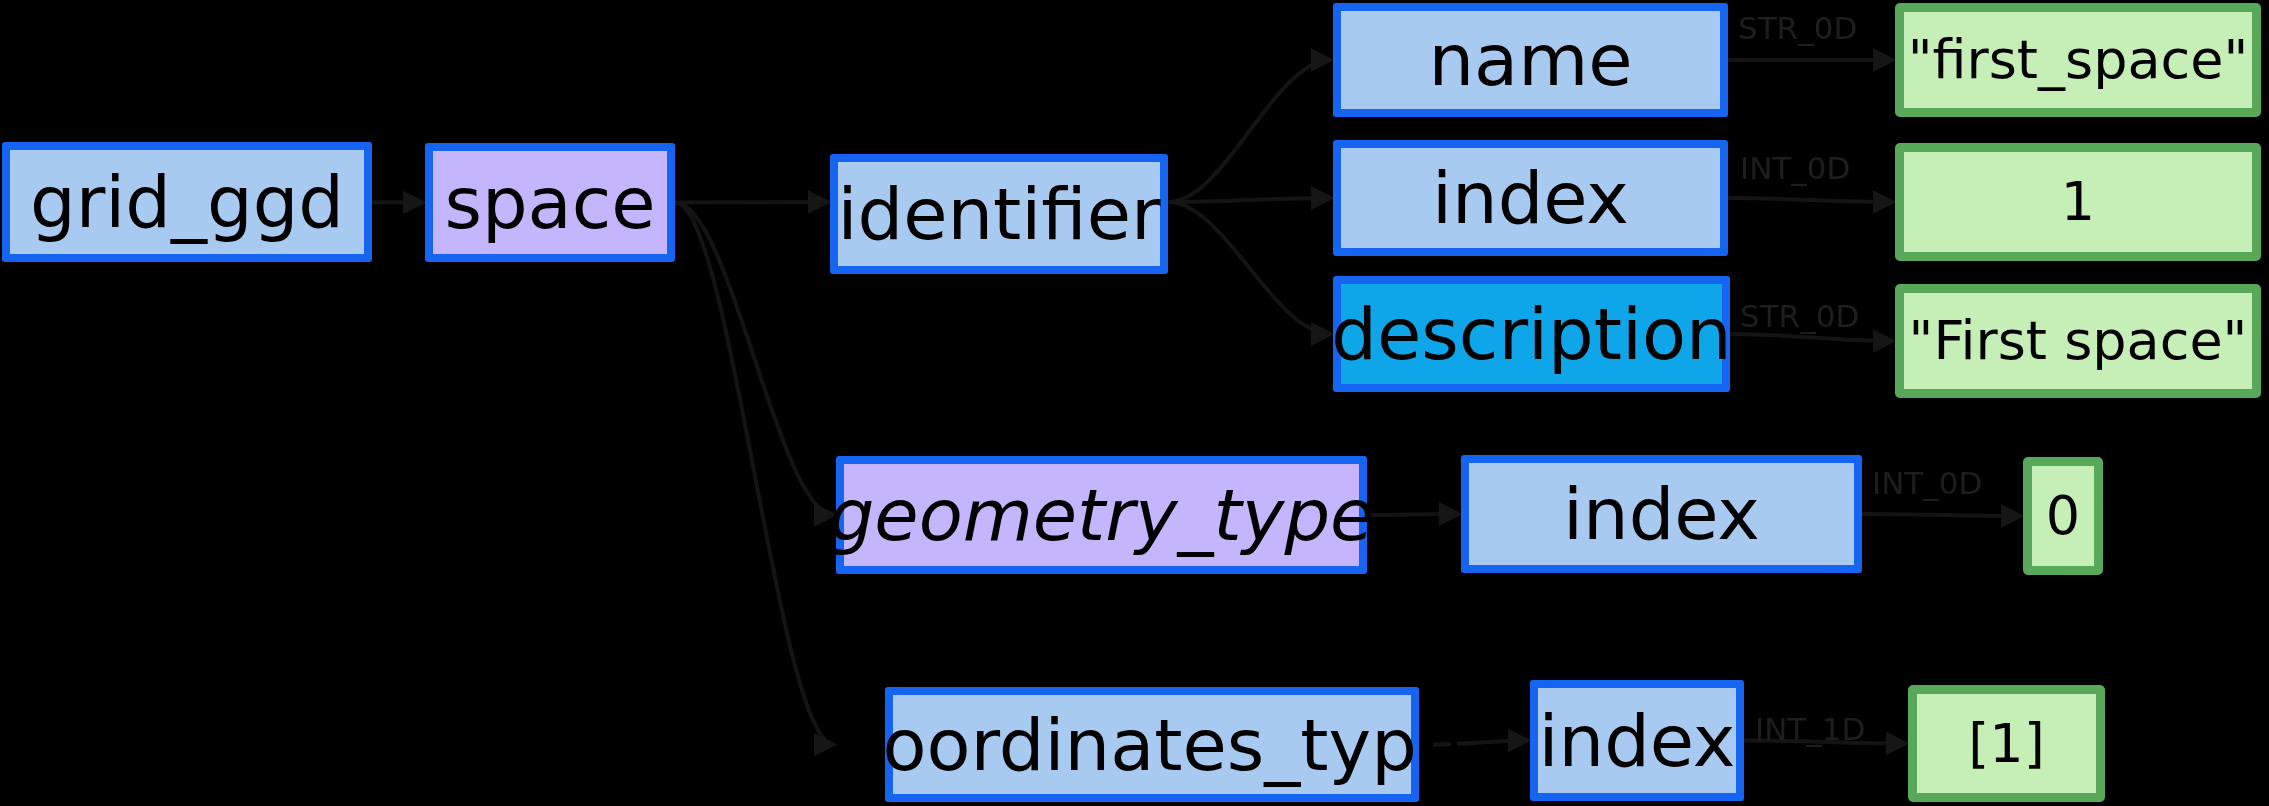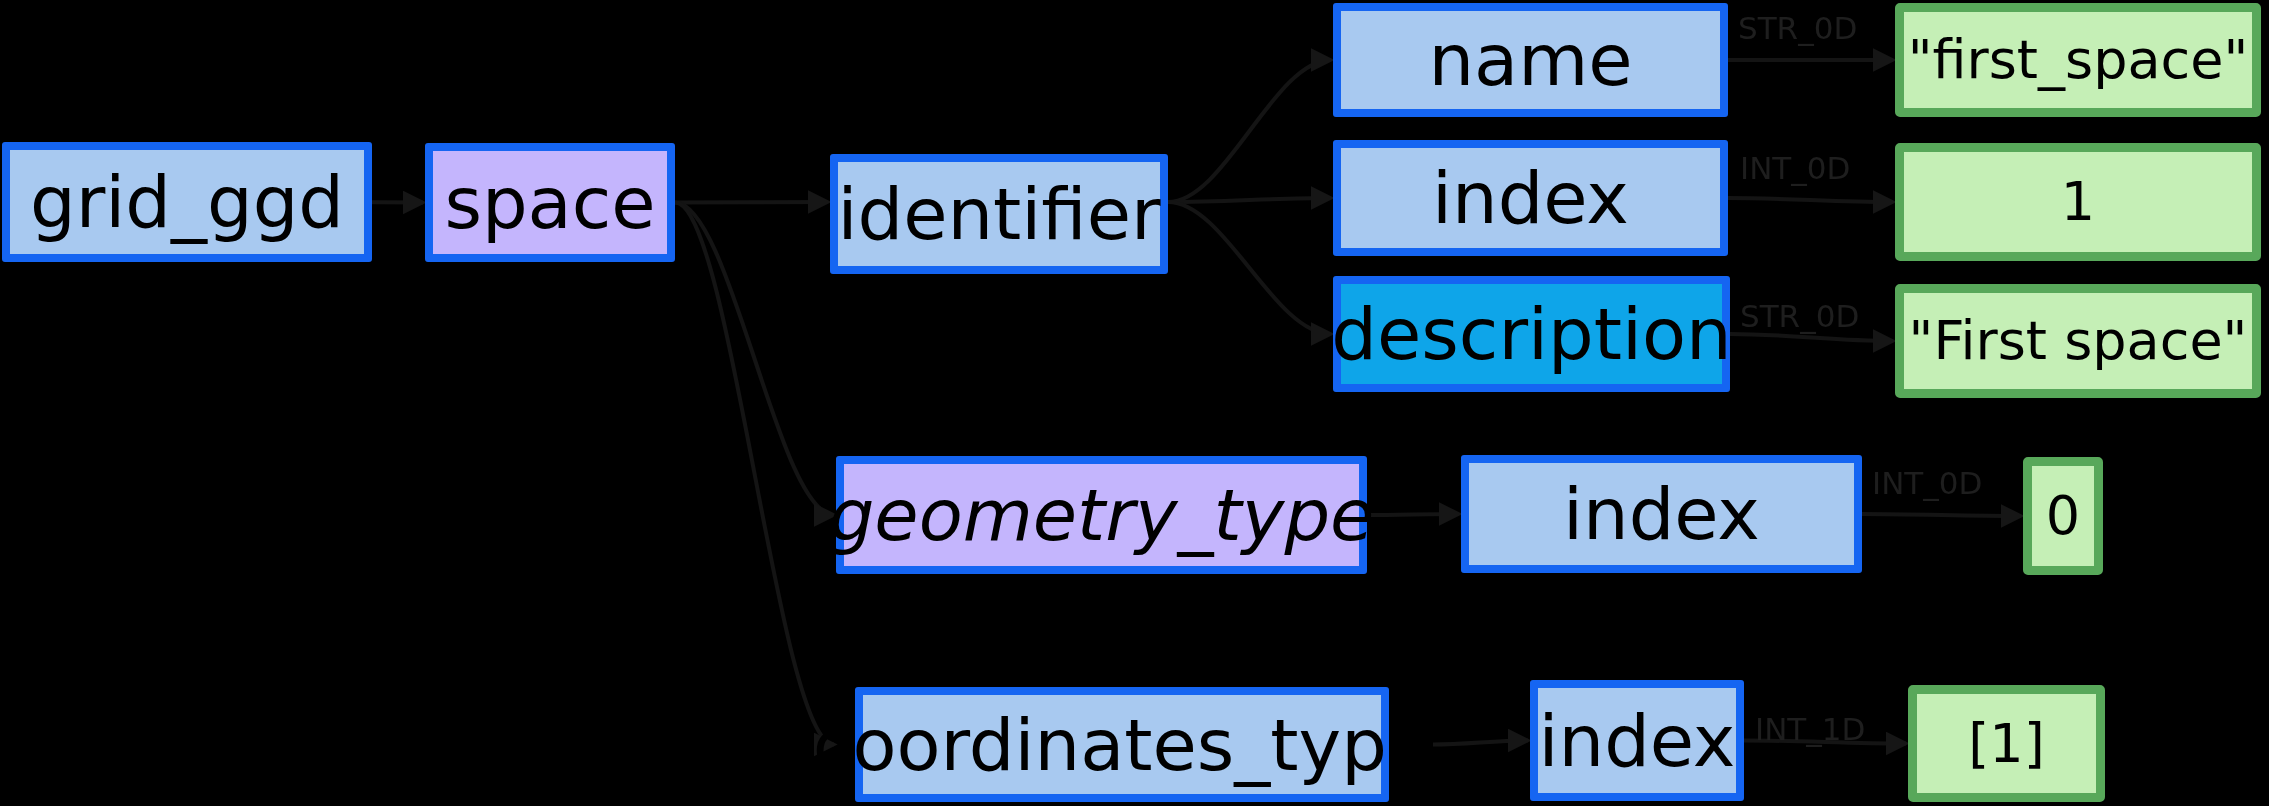--- a/index.html
+++ b/index.html
@@ -78,21 +78,21 @@
     </svg>
   <div id="nodes">
       <div class="gnode kind-node" style="left: 2px; top: 142px; width: 370px; height: 120px; border-color: rgb(21, 101, 242); background: rgb(168, 201, 240); color: rgb(0, 0, 0);">grid_ggd</div>
       <div class="gnode kind-node" style="left: 425px; top: 143px; width: 250px; height: 119px; border-color: rgb(21, 101, 242); background: #c4b5fd; color: rgb(0, 0, 0);">space</div>
       <div class="gnode kind-node" style="left: 830px; top: 142px; width: 338px; height: 120px; border-color: rgb(21, 101, 242); background: rgb(168, 201, 240); color: rgb(0, 0, 0); margin-top: 12px;">identifier</div>
       <div class="gnode kind-node" style="left: 1333px; top: 3px; width: 395px; height: 114px; border-color: rgb(21, 101, 242); background: rgb(168, 201, 240); color: rgb(0, 0, 0);">name</div>
       <div class="gnode kind-node" style="left: 1333px; top: 140px; width: 395px; height: 116px; border-color: rgb(21, 101, 242); background: rgb(168, 201, 240); color: rgb(0, 0, 0);">index</div>
       <div class="gnode kind-node" style="left: 1333px; top: 276px; width: 397px; height: 116px; border-color: rgb(21, 101, 242); background: #0ea5e9; color: rgb(0, 0, 0);">description</div>
       <div class="gnode kind-node" style="left: 836px; top: 456px; width: 531px; height: 118px; border-color: rgb(21, 101, 242); background: #c4b5fd; color: rgb(0, 0, 0); font-style: italic;">geometry_type</div>
       <div class="gnode kind-node" style="left: 1461px; top: 455px; width: 401px; height: 118px; border-color: rgb(21, 101, 242); background: rgb(168, 201, 240); color: rgb(0, 0, 0);">index</div>
-      <div class="gnode kind-node" style="left: 855px; top: 687px; width: 534px; height: 115px; border-color: rgb(21, 101, 242); background: rgb(168, 201, 240); color: rgb(0, 0, 0);">coordinates_type</div>
+      <div class="gnode kind-node" style="left: 885px; top: 687px; width: 534px; height: 115px; border-color: rgb(21, 101, 242); background: rgb(168, 201, 240); color: rgb(0, 0, 0);">coordinates_type</div>
       <div class="gnode kind-node" style="left: 1530px; top: 680px; width: 214px; height: 121px; border-color: rgb(21, 101, 242); background: rgb(168, 201, 240); color: rgb(0, 0, 0);">index</div>
       <div class="gnode kind-value" style="left: 1895px; top: 3px; width: 366px; height: 114px; border-color: rgb(88, 168, 90); background: rgb(197, 239, 182); color: rgb(0, 0, 0);">"first_space"</div>
       <div class="gnode kind-value" style="left: 1895px; top: 143px; width: 366px; height: 118px; border-color: rgb(88, 168, 90); background: rgb(197, 239, 182); color: rgb(0, 0, 0);">1</div>
       <div class="gnode kind-value" style="left: 1895px; top: 284px; width: 366px; height: 114px; border-color: rgb(88, 168, 90); background: rgb(197, 239, 182); color: rgb(0, 0, 0);">"First space"</div>
       <div class="gnode kind-value" style="left: 2023px; top: 457px; width: 80px; height: 118px; border-color: rgb(88, 168, 90); background: rgb(197, 239, 182); color: rgb(0, 0, 0);">0</div>
       <div class="gnode kind-value" style="left: 1908px; top: 685px; width: 197px; height: 117px; border-color: rgb(88, 168, 90); background: rgb(197, 239, 182); color: rgb(0, 0, 0);">[1]</div>
     </div>
   <div id="labels">
       <div class="edge-label" style="left: 1738px; top: 12px; color: rgb(30, 30, 30);">STR_0D</div>
       <div class="edge-label" style="left: 1740px; top: 152px; color: rgb(30, 30, 30);">INT_0D</div>

